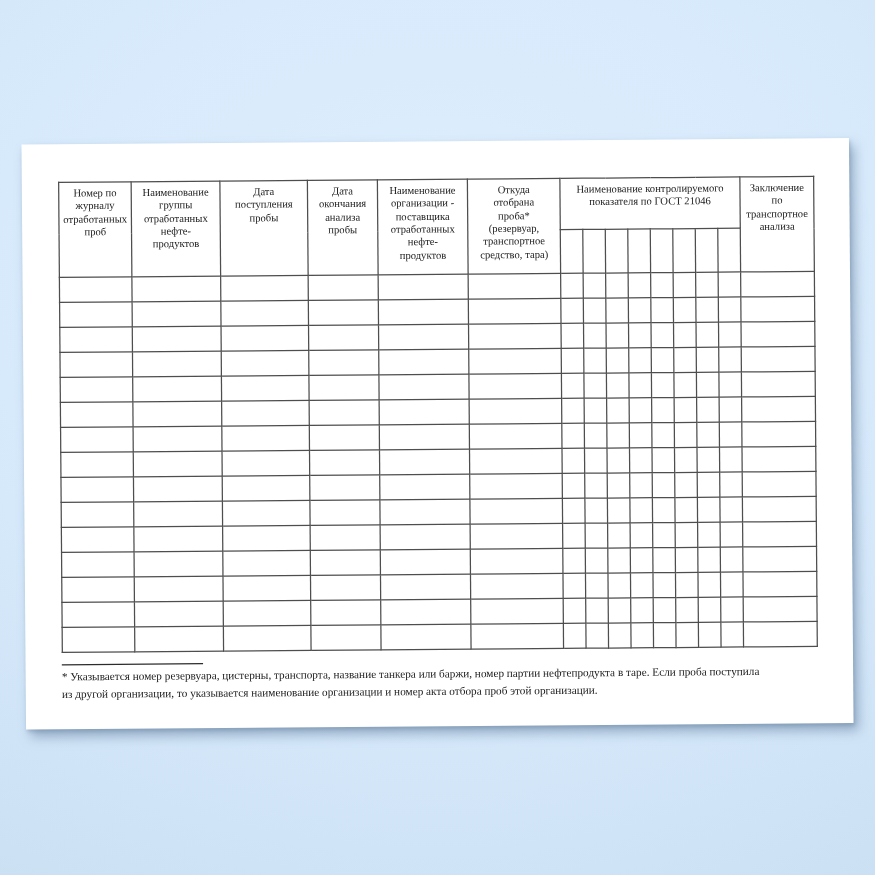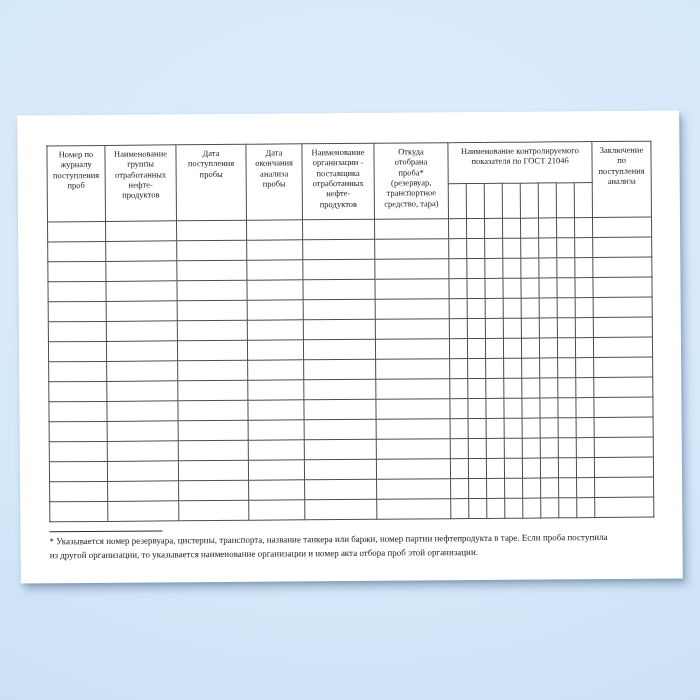--- a/index.html
+++ b/index.html
@@ -60,21 +60,21 @@
         <col style="width:18px">
           <col style="width:18px">
           <col style="width:18px">
           <col style="width:18px">
         <col style="width:59px">
       </colgroup>
       <thead>
         <tr class="header-main">
           <th rowspan="2">Номер по
 журналу
-поступления
+отработанных
 проб</th>
           <th rowspan="2">Наименование
 группы
 отработанных
 нефте-
 продуктов</th>
           <th rowspan="2">Дата
 поступления
 пробы</th>
           <th rowspan="2">Дата
@@ -90,21 +90,21 @@
           <th rowspan="2">Откуда
 отобрана
 проба*
 (резервуар,
 транспортное
 средство, тара)</th>
           <th colspan="8">Наименование контролируемого
 показателя по ГОСТ 21046</th>
           <th rowspan="2">Заключение
 по
-поступления
+транспортное
 анализа</th>
         </tr>
         <tr class="subhead" id="subhead-row">
             <th></th>
             <th></th>
             <th></th>
             <th></th>
             <th></th>
             <th></th>
             <th></th>

